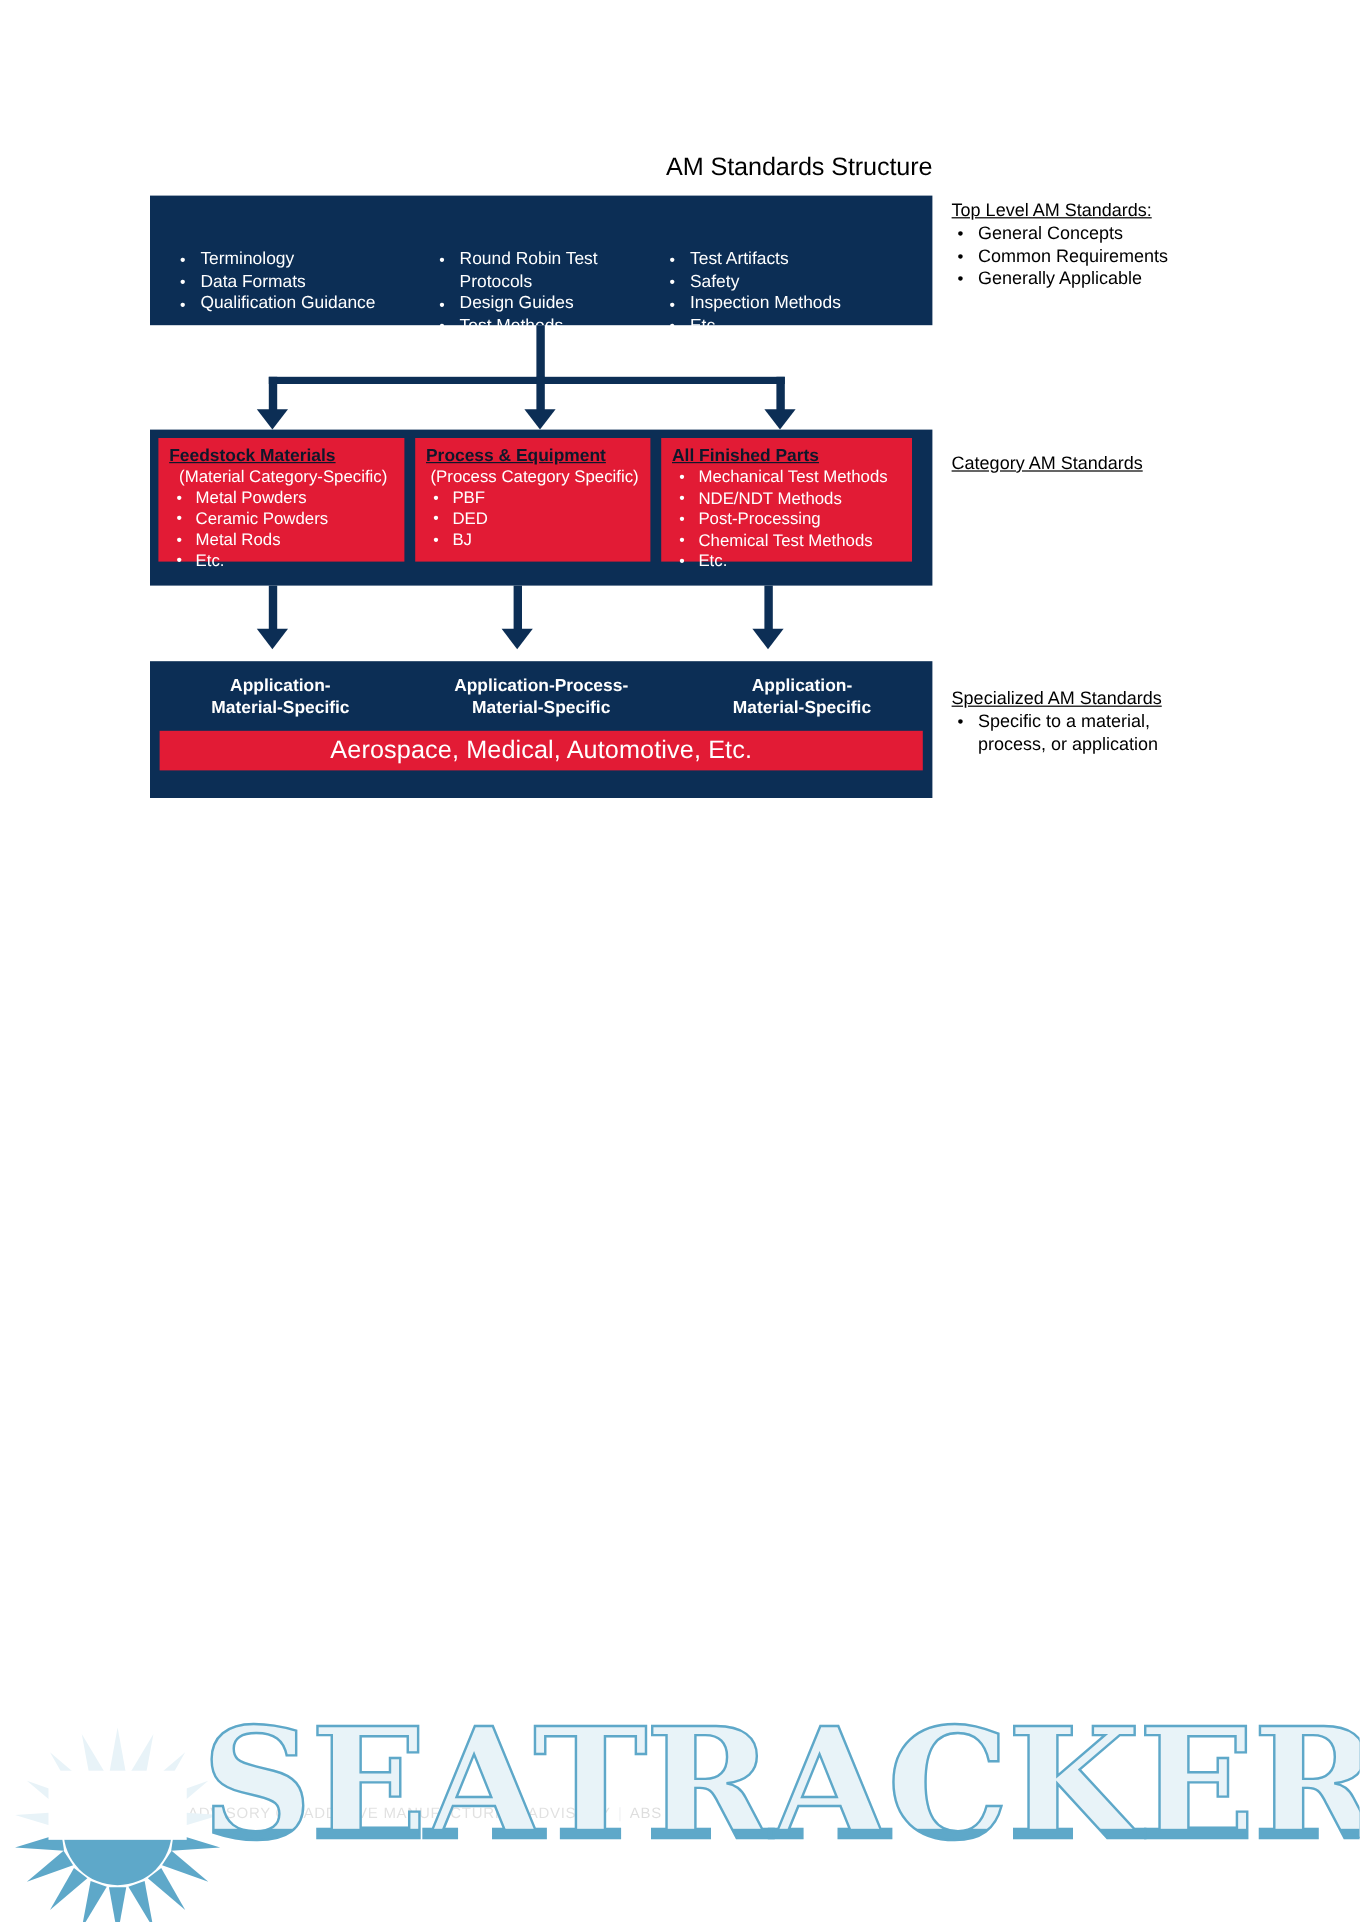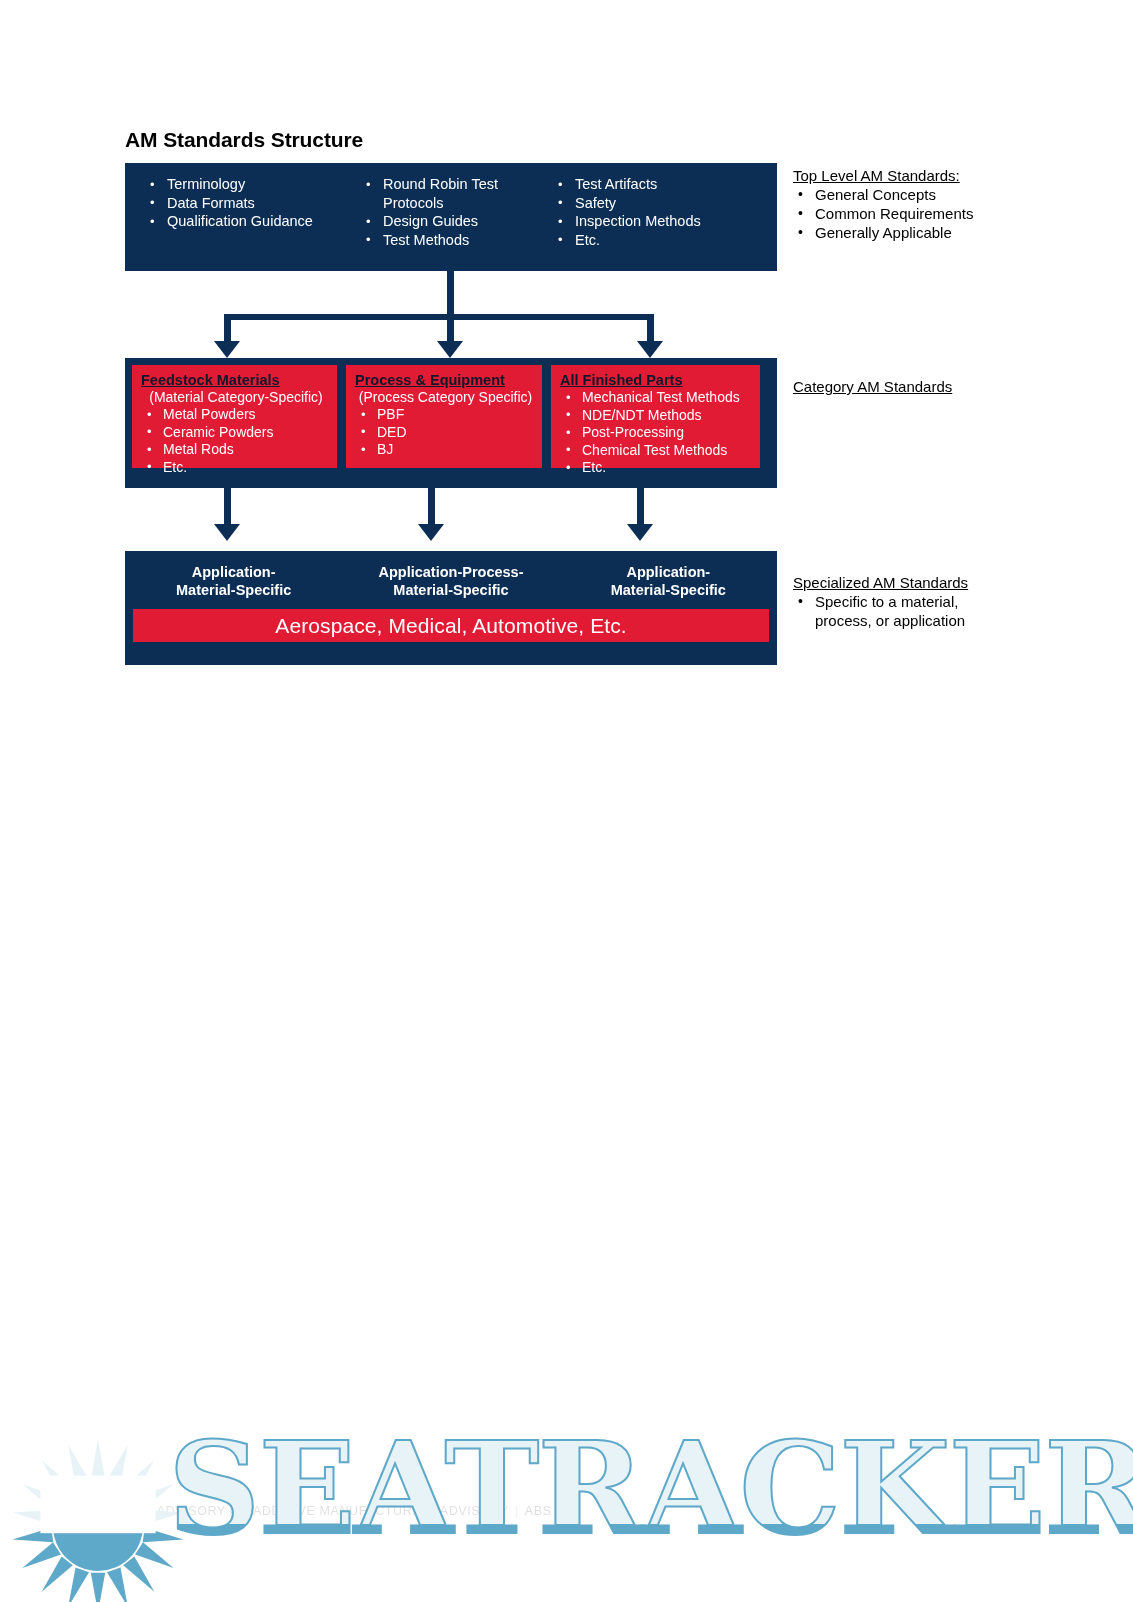--- a/index.html
+++ b/index.html
@@ -22,42 +22,43 @@
     inset: 0;
     background: #ffffff;
   }
 
   
   #figure-title {
     position: absolute;
     left: 125px;
     top: 128px;
     width: 652px;
-    text-align: left;
+    text-align: right;
     font-size: 21px;
-    font-weight: bold;
+    font-weight: normal;
     letter-spacing: -0.1px;
     color: #000000;
   }
 
   
   #tier1-box {
     position: absolute;
     left: 125px;
     top: 163px;
     width: 652px;
     height: 108px;
     background: #0c2e55;
   }
   .tier1-cols {
     display: flex;
     width: 100%;
     height: 100%;
     box-sizing: border-box;
     padding: 12px 0 0 0;
+    margin-top: 32px;
   }
   .tier1-col {
     box-sizing: border-box;
   }
   .tier1-col.c1 { width: 232px; padding-left: 22px; }
   .tier1-col.c2 { width: 192px; padding-left: 6px; }
   .tier1-col.c3 { width: 228px; padding-left: 6px; }
 
   ul.blist {
     margin: 0;

